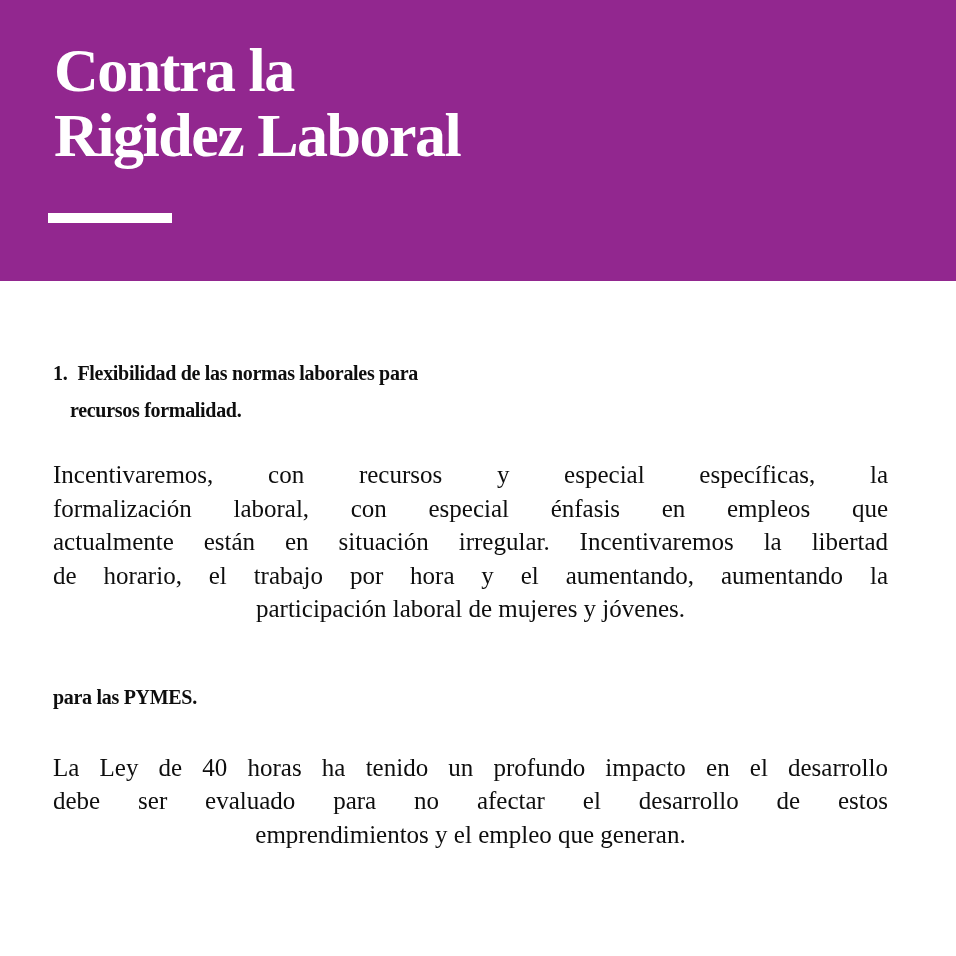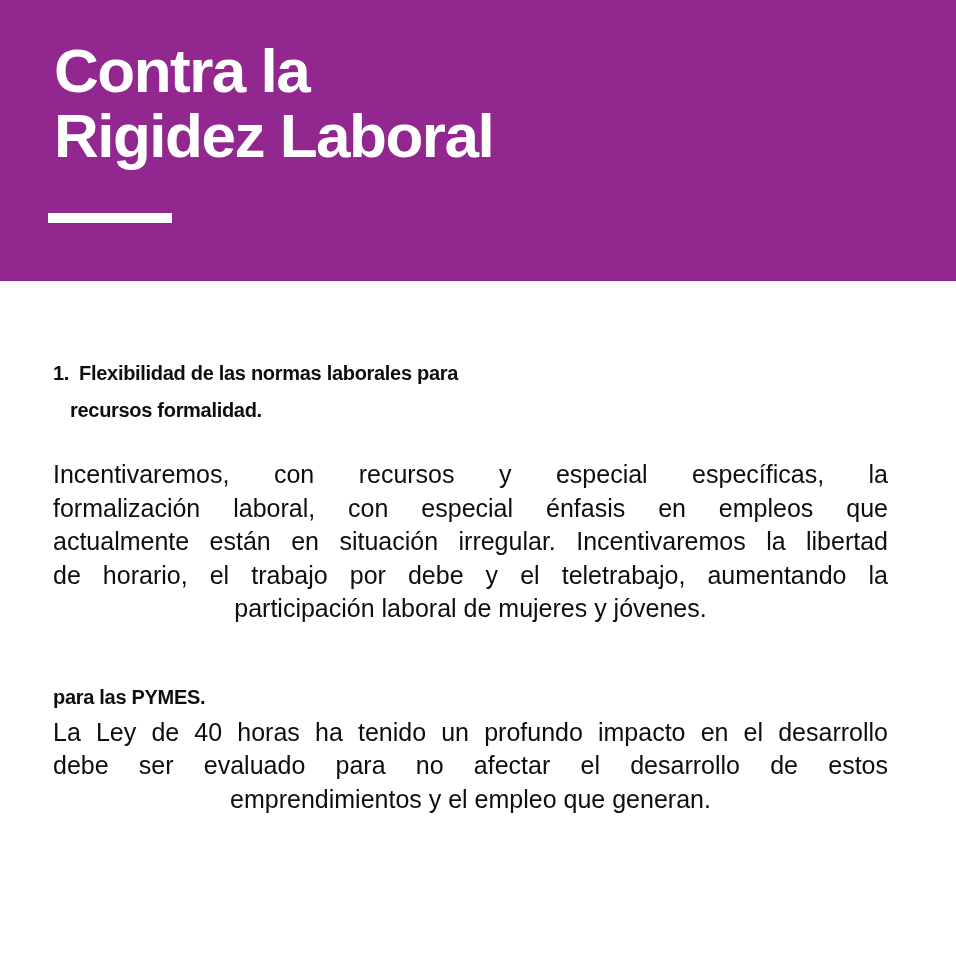--- a/index.html
+++ b/index.html
@@ -8,21 +8,21 @@
     --underline: #ffffff;
     --page-bg: #ffffff;
   }
   * { margin: 0; padding: 0; box-sizing: border-box; }
   html, body { background: #fff; }
   .canvas {
     position: relative;
     width: 956px;
     height: 956px;
     background: var(--page-bg);
-    font-family: Liberation Sans, sans-serif;
+    font-family: Liberation Serif, serif;
     color: var(--text);
     overflow: hidden;
   }
   
   .header {
     position: relative;
     width: 100%;
     height: 281px;
     background: var(--header-bg);
     padding: 38px 0 0 54px;
@@ -53,21 +53,21 @@
     letter-spacing: -0.3px;
   }
   .sec-heading .num { margin-right: 10px; }
   .h-indent { padding-left: 17px; }
   .para {
     font-size: 25px;
     line-height: 33.5px;
   }
   .para-1 { margin-top: 29px; }
   .sec-2-heading { margin-top: 53px; }
-  .para-2 { }
+  .para-2 { margin-top: 35px; }
   .jline {
     text-align: justify;
     text-align-last: justify;
   }
   .lline { text-align: center; }
 </style>
 </head>
 <body>
 
 <div class="canvas">
@@ -84,21 +84,21 @@
 
     <div class="sec-heading sec-1-heading">
       <div><span class="num">1.</span><span>Flexibilidad de las normas laborales para</span></div>
       <div class="h-indent">recursos formalidad.</div>
     </div>
 
     <div class="para para-1">
       <div class="jline">Incentivaremos, con recursos y especial específicas, la</div>
       <div class="jline">formalización laboral, con especial énfasis en empleos que</div>
       <div class="jline">actualmente están en situación irregular. Incentivaremos la libertad</div>
-      <div class="jline">de horario, el trabajo por debe y el teletrabajo, aumentando la</div>
+      <div class="jline">de horario, el trabajo por hora y el aumentando, aumentando la</div>
       <div class="lline">participación laboral de mujeres y jóvenes.</div>
     </div>
 
     <div class="sec-heading sec-2-heading">
       <div>para las PYMES.</div>
     </div>
 
     <div class="para para-2">
       <div class="jline">La Ley de 40 horas ha tenido un profundo impacto en el desarrollo</div>
       <div class="jline">debe ser evaluado para no afectar el desarrollo de estos</div>

